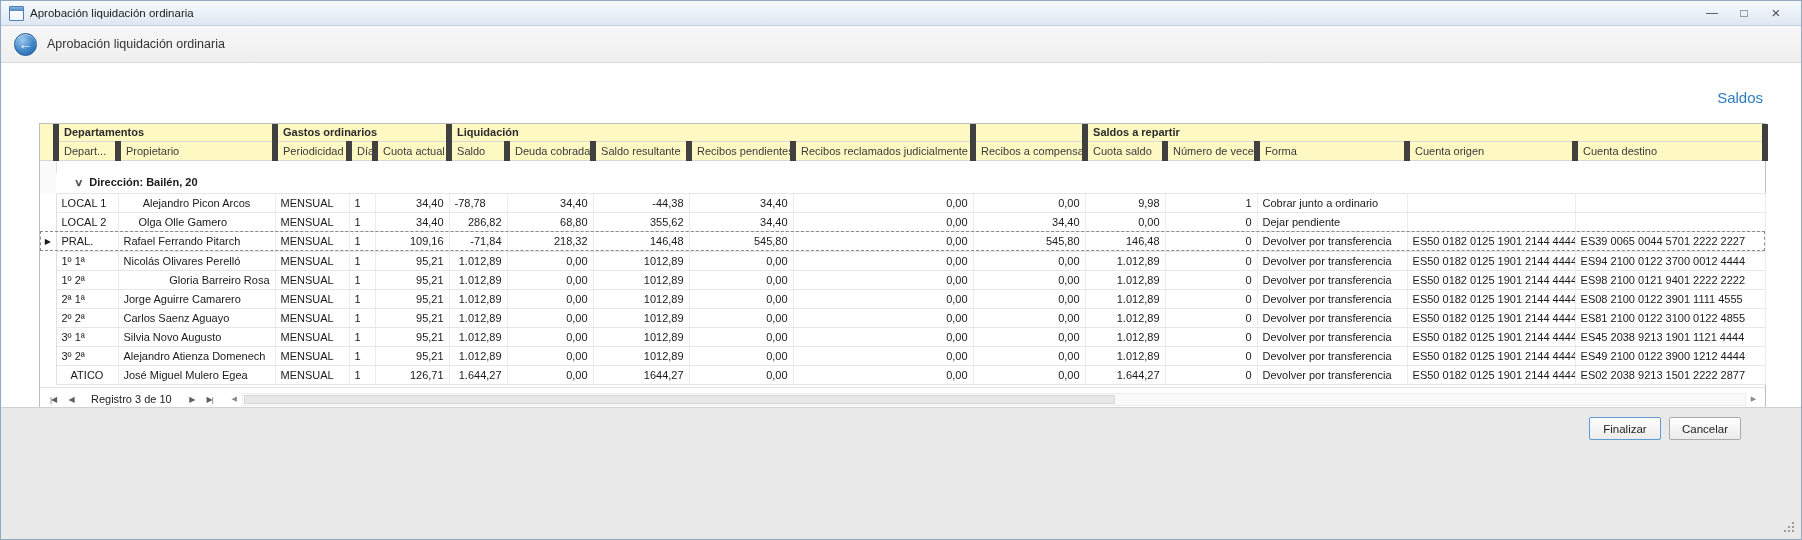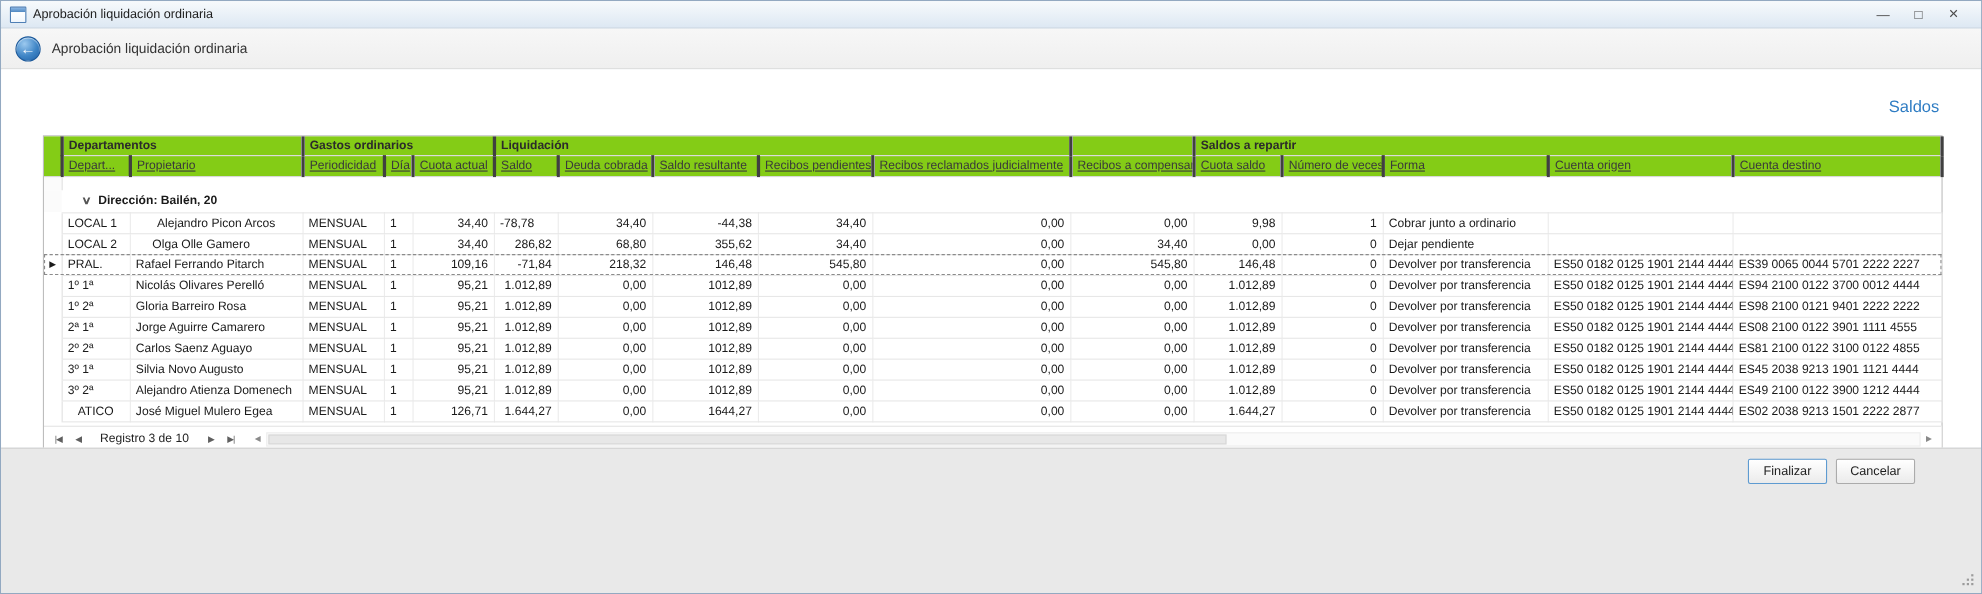--- a/index.html
+++ b/index.html
@@ -25,24 +25,24 @@
   .header-title{ font-size:12.5px; color:#333; }
 
   
   .content{ flex:1 1 auto; background:#fff; padding:26px 38px 0 38px; overflow:hidden; }
   .section-title{ color:#2e7cc3; font-size:15px; font-weight:normal; margin-bottom:17px;text-align:right; }
 
   
   .grid{ width:1727px; height:288px; border:1px solid #bdbdbd; background:#fff; display:flex; flex-direction:column; font-size:11px; }
   table{ border-collapse:collapse; table-layout:fixed; width:1725px; flex:0 0 auto; }
   th, td{ overflow:hidden; white-space:nowrap; padding:0 5px; height:19px; line-height:18px; text-align:left; font-weight:normal; }
-  thead th{ background:#84cc16; border-right:3px solid #404040; border-bottom:1px solid #d8d8d8; color:#3a3a3a; }
+  thead th{ background:#fef9c3; border-right:6px solid #404040; border-bottom:1px solid #d8d8d8; color:#3a3a3a; }
   th.ind-h{ padding:0; }
   th.band{ font-weight:bold; height:17px; line-height:16px; color:#2b2b2b; }
-  th.colh{ height:19px;text-decoration:underline; }
+  th.colh{ height:19px; }
   tbody td{ border-right:1px solid #ececec; border-bottom:1px solid #e7e7e7; color:#1a1a1a; }
   td.ind-b{ background:#fbfbfb; border-right:1px solid #e0e0e0; border-bottom:none; padding:0; text-align:center; }
   tr.spacer td{ height:13px; border-bottom:none; border-right:none; }
   tr.spacer td.ind-b{ border-right:1px solid #e0e0e0; }
   tr.grouprow td{ height:20px; border-right:none; }
   tr.grouprow td.groupcell{ font-weight:bold; color:#1a1a1a; }
   .chev{ display:inline-block; margin:0 7px 0 14px; color:#555; font-size:10px; transform:scaleX(1.3); }
   .glabel{ font-weight:bold; }
   tr.datarow td{ background:#fff; }
   tr.selected{ outline:1px dashed #8b8b8b; outline-offset:-1px; }
@@ -218,21 +218,21 @@
               <td style="text-align: right;">0,00</td>
               <td style="text-align: right;">1.012,89</td>
               <td style="text-align: right;">0</td>
               <td style="text-align: left;">Devolver por transferencia</td>
               <td style="text-align: left;">ES50 0182 0125 1901 2144 4444</td>
               <td style="text-align: left;">ES94 2100 0122 3700 0012 4444</td>
             </tr>
             <tr class="datarow">
               <td class="ind-b"></td>
               <td style="text-align: left;">1º 2ª</td>
-              <td style="text-align: left;">Gloria Barreiro Rosa</td>
+              <td style="text-align: right;">Gloria Barreiro Rosa</td>
               <td style="text-align: left;">MENSUAL</td>
               <td style="text-align: left;">1</td>
               <td style="text-align: right;">95,21</td>
               <td style="text-align: right;">1.012,89</td>
               <td style="text-align: right;">0,00</td>
               <td style="text-align: right;">1012,89</td>
               <td style="text-align: right;">0,00</td>
               <td style="text-align: right;">0,00</td>
               <td style="text-align: right;">0,00</td>
               <td style="text-align: right;">1.012,89</td>

